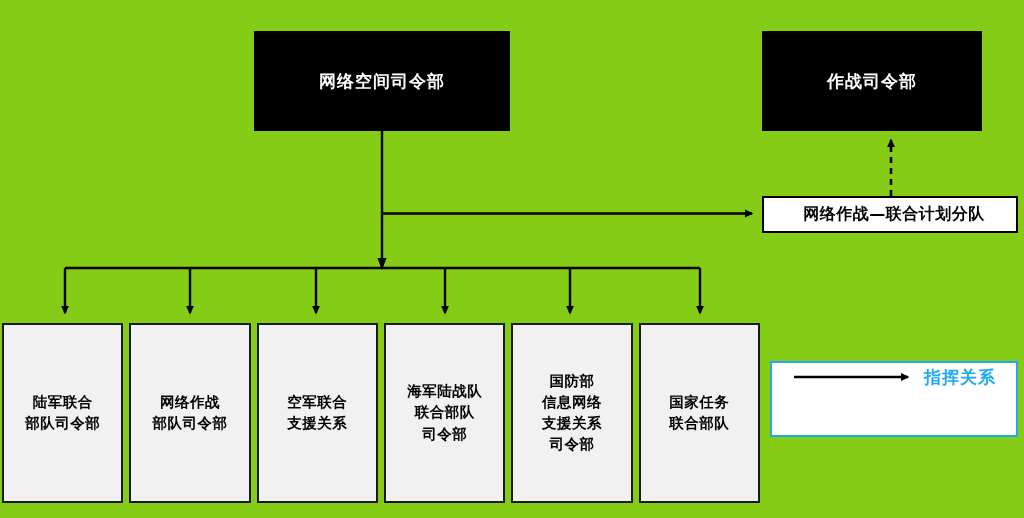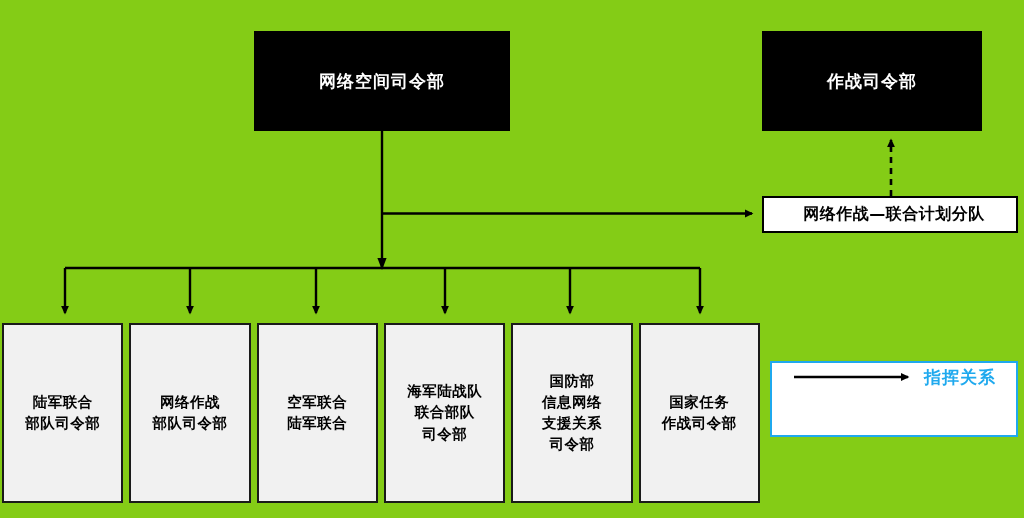--- a/index.html
+++ b/index.html
@@ -187,36 +187,36 @@
     <div class="component-box">
       <span>陆军联合
 部队司令部</span>
     </div>
     <div class="component-box">
       <span>网络作战
 部队司令部</span>
     </div>
     <div class="component-box">
       <span>空军联合
-陆军联合</span>
+支援关系</span>
     </div>
     <div class="component-box">
       <span>海军陆战队
 联合部队
 司令部</span>
     </div>
     <div class="component-box">
       <span>国防部
 信息网络
 支援关系
 司令部</span>
     </div>
     <div class="component-box">
       <span>国家任务
-作战司令部</span>
+联合部队</span>
     </div>
   </div>
 
   <div id="legend">
 
     <div class="legend-row">
       <span class="legend-art">
         <svg width="126" height="20" viewBox="0 0 126 20" xmlns="http://www.w3.org/2000/svg">
           <defs>
             <marker id="lg-arrow-1" markerWidth="9" markerHeight="9" refX="7" refY="4.5" orient="auto" markerUnits="userSpaceOnUse">

